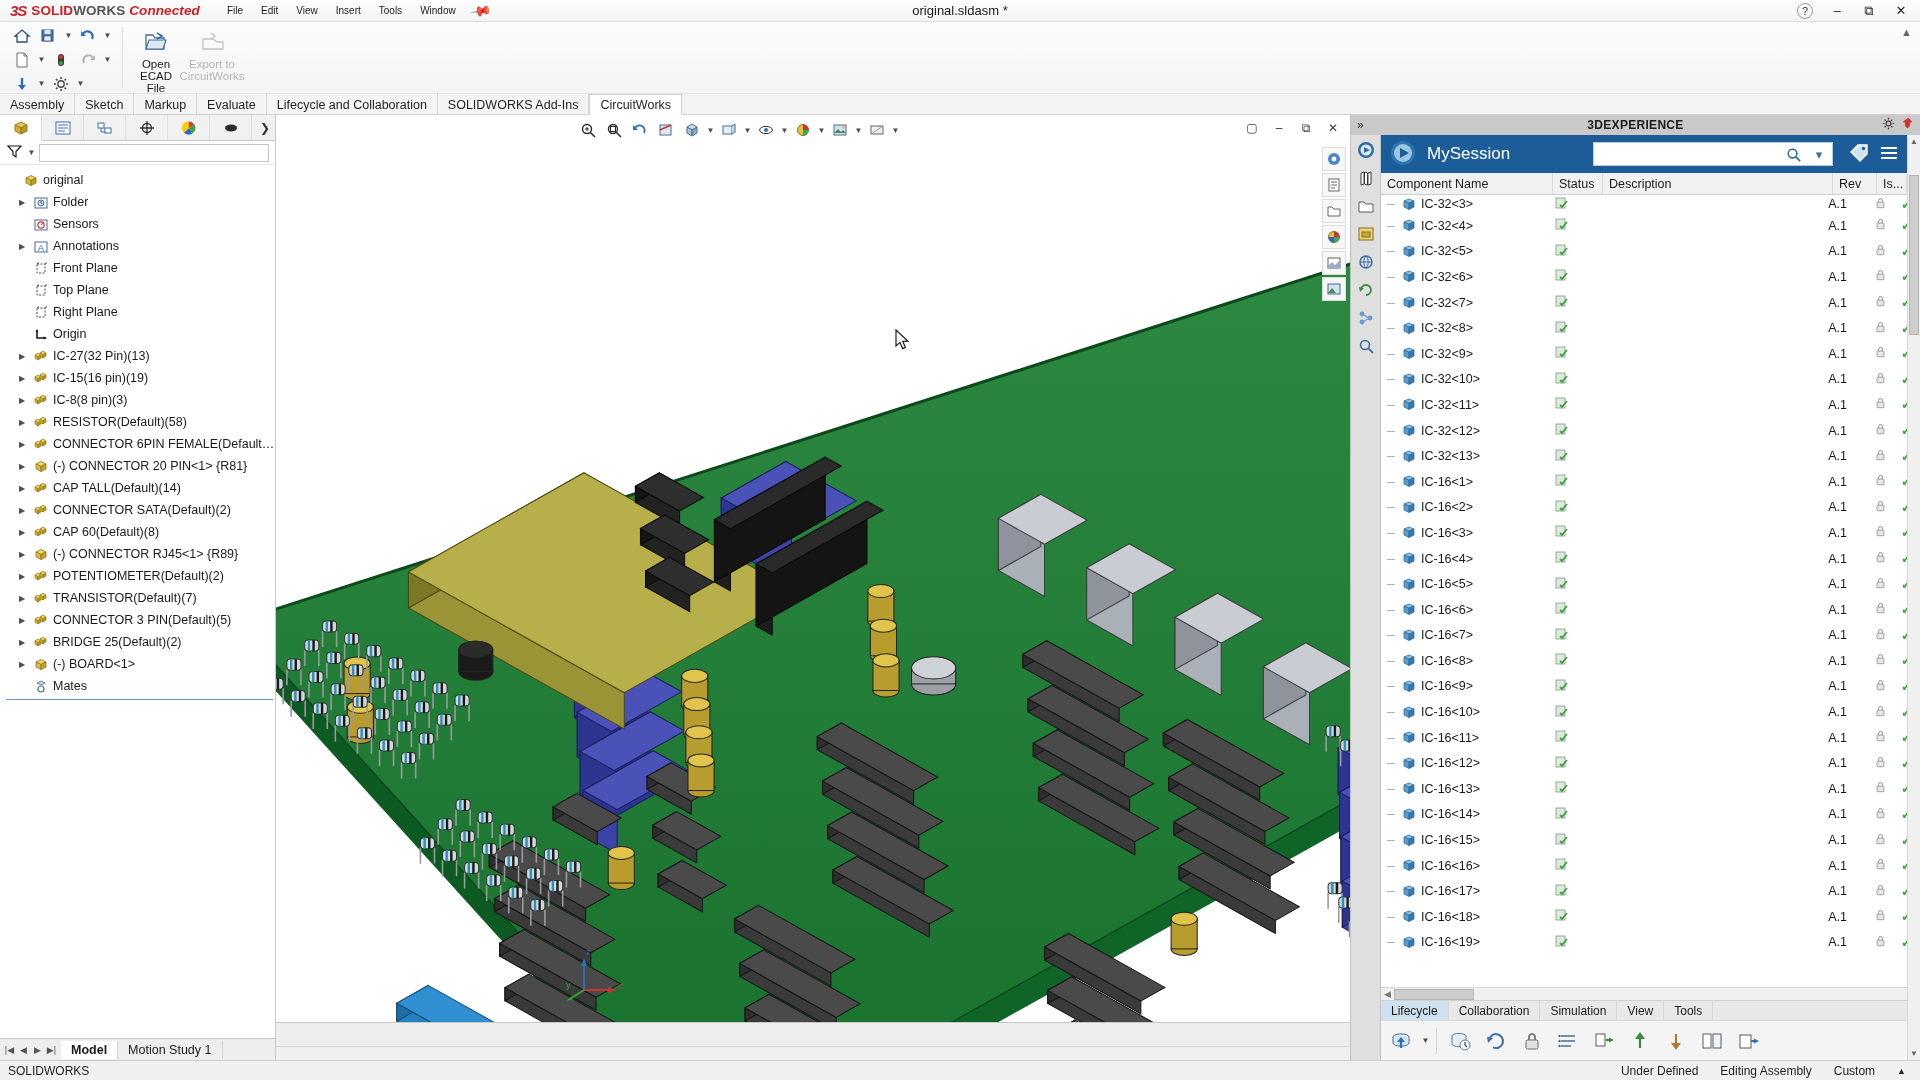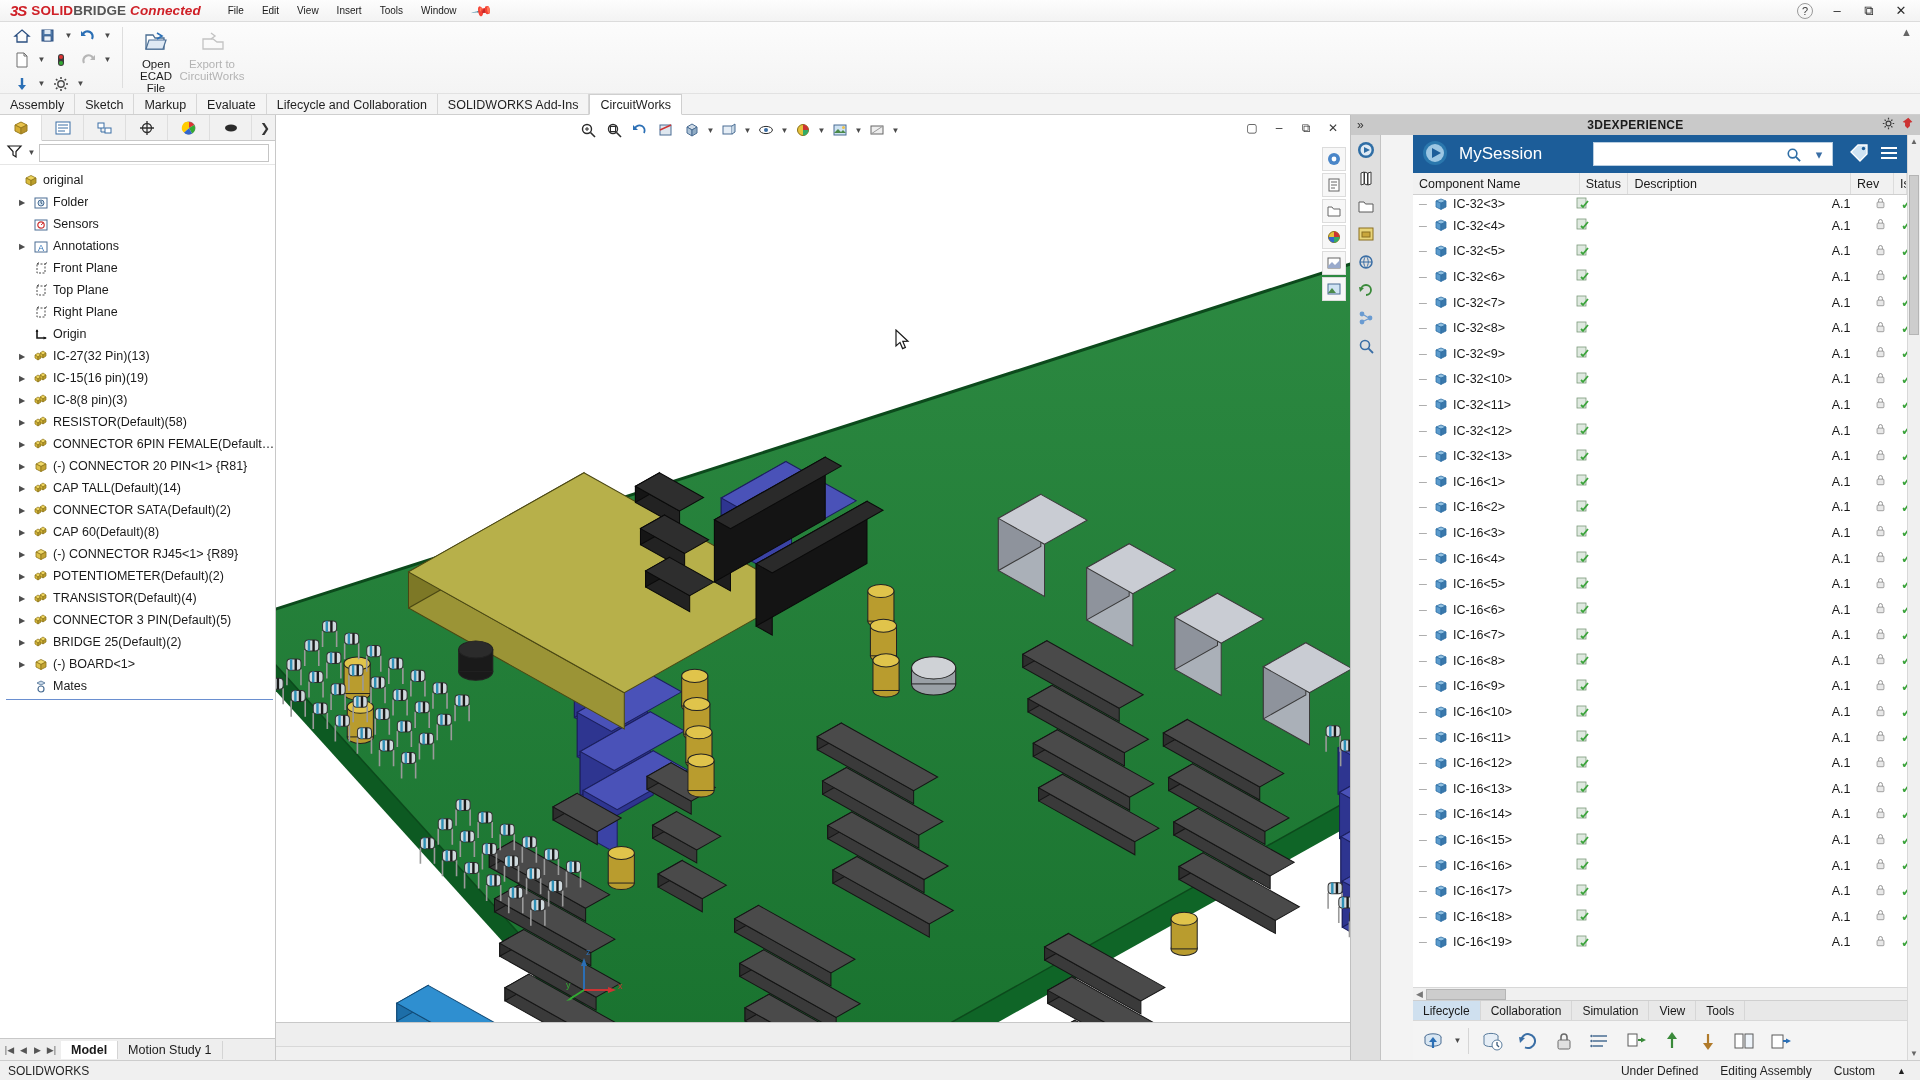--- a/index.html
+++ b/index.html
@@ -118,21 +118,21 @@
   .rp-head { height:20px; background:#c9c9c9; display:flex; align-items:center;
              font-size:12px; color:#1c1c1c; position:relative;}
   .rp-head .chev { padding:0 6px; font-size:12px; color:#333;}
   .rp-head .t { position:absolute; left:0; right:0; text-align:center; font-weight:600; letter-spacing:.3px;}
   .rp-head .acts { margin-left:auto; display:flex; gap:6px; padding-right:6px; z-index:2;}
   .rp-sidebar { width:30px; background:#dfdfdf; display:flex; flex-direction:column; align-items:center;
                 padding-top:2px; gap:2px; border-right:1px solid #c3c3c3;}
   .rs-btn { width:26px;height:26px;display:flex;align-items:center;justify-content:center;
             border:1px solid transparent;}
   .rp-main { flex:1; display:flex; min-height:0;}
-  .rp-content { flex:1; display:flex; flex-direction:column; min-width:0; background:#fff;margin-left:32px;}
+  .rp-content { flex:1; display:flex; flex-direction:column; min-width:0; background:#fff;}
   .mysession { height:38px; background:#1c5d99; display:flex; align-items:center; gap:10px; padding:0 8px;}
   .ms-title { color:#fff; font-size:17px; }
   .ms-search { margin-left:auto; display:flex; align-items:center; background:#fff; height:24px;
                width:240px; border:1px solid #b8cde0;}
   .ms-search input { flex:1; border:none; outline:none; height:22px; font-size:12px; padding:0 6px;
                      font-family:"Liberation Sans",sans-serif;}
   .ms-icn { width:26px;height:24px;display:flex;align-items:center;justify-content:center;color:#3a6ea5;}
   .ms-right { display:flex; align-items:center; gap:10px; padding-left:6px;}
   .tbl-head { height:22px; display:flex; align-items:center; background:#f1f1f1;
               border-bottom:1px solid #cfcfcf; font-size:12.5px; color:#1a1a1a;}
@@ -162,31 +162,32 @@
   .sb-right { margin-left:auto; display:flex; align-items:center; gap:22px; padding-right:6px;}
 </style>
 </head>
 <body>
 
 <div class="app">
 
   <div class="titlebar">
     <div class="ds-logo">
       <span class="ds-mark">3S</span>
-      <span class="sw-name"><b>SOLID</b><span class="w">BRIDGE</span> <span class="c">Connected</span></span>
+      <span class="sw-name"><b>SOLID</b><span class="w">WORKS</span> <span class="c">Connected</span></span>
     </div>
     <div class="menubar">
       <div class="mi">File</div>
       <div class="mi">Edit</div>
       <div class="mi">View</div>
       <div class="mi">Insert</div>
       <div class="mi">Tools</div>
       <div class="mi">Window</div>
       <span class="pin-icon">📌</span>
     </div>
+    <div class="doc-title">original.sldasm *</div>
     <div class="win-right">
       <div class="wb">
           <span class="helpq">?</span>
         </div>
       <div class="wb">–</div>
       <div class="wb">⧉</div>
       <div class="wb close">✕</div>
     </div>
   </div>
 
@@ -593,21 +594,21 @@
               <span class="tico">
                 <svg width="16" height="15" viewBox="0 0 16 15">
                   <path d="M2 6 L5 4 L8 6 L5 8 Z" fill="#edd35c" stroke="#8d7418" stroke-width=".7"></path>
                   <path d="M2 6 V9 L5 11 V8 Z" fill="#d9bb3d" stroke="#8d7418" stroke-width=".7"></path>
                   <path d="M8 6 V9 L5 11 V8 Z" fill="#bb9e2c" stroke="#8d7418" stroke-width=".7"></path>
                   <path d="M7 4 L10 2 L13 4 L10 6 Z" fill="#edd35c" stroke="#8d7418" stroke-width=".7"></path>
                   <path d="M7 4 V7 L10 9 V6 Z" fill="#d9bb3d" stroke="#8d7418" stroke-width=".7"></path>
                   <path d="M13 4 V7 L10 9 V6 Z" fill="#bb9e2c" stroke="#8d7418" stroke-width=".7"></path>
                 </svg>
               </span>
-              <span class="tlabel">TRANSISTOR(Default)(4)</span>
+              <span class="tlabel">TRANSISTOR(Default)(7)</span>
             </div>
             <div class="trow indent1">
               <span class="texp">▶</span>
               <span class="tico">
                 <svg width="16" height="15" viewBox="0 0 16 15">
                   <path d="M2 6 L5 4 L8 6 L5 8 Z" fill="#edd35c" stroke="#8d7418" stroke-width=".7"></path>
                   <path d="M2 6 V9 L5 11 V8 Z" fill="#d9bb3d" stroke="#8d7418" stroke-width=".7"></path>
                   <path d="M8 6 V9 L5 11 V8 Z" fill="#bb9e2c" stroke="#8d7418" stroke-width=".7"></path>
                   <path d="M7 4 L10 2 L13 4 L10 6 Z" fill="#edd35c" stroke="#8d7418" stroke-width=".7"></path>
                   <path d="M7 4 V7 L10 9 V6 Z" fill="#d9bb3d" stroke="#8d7418" stroke-width=".7"></path>

